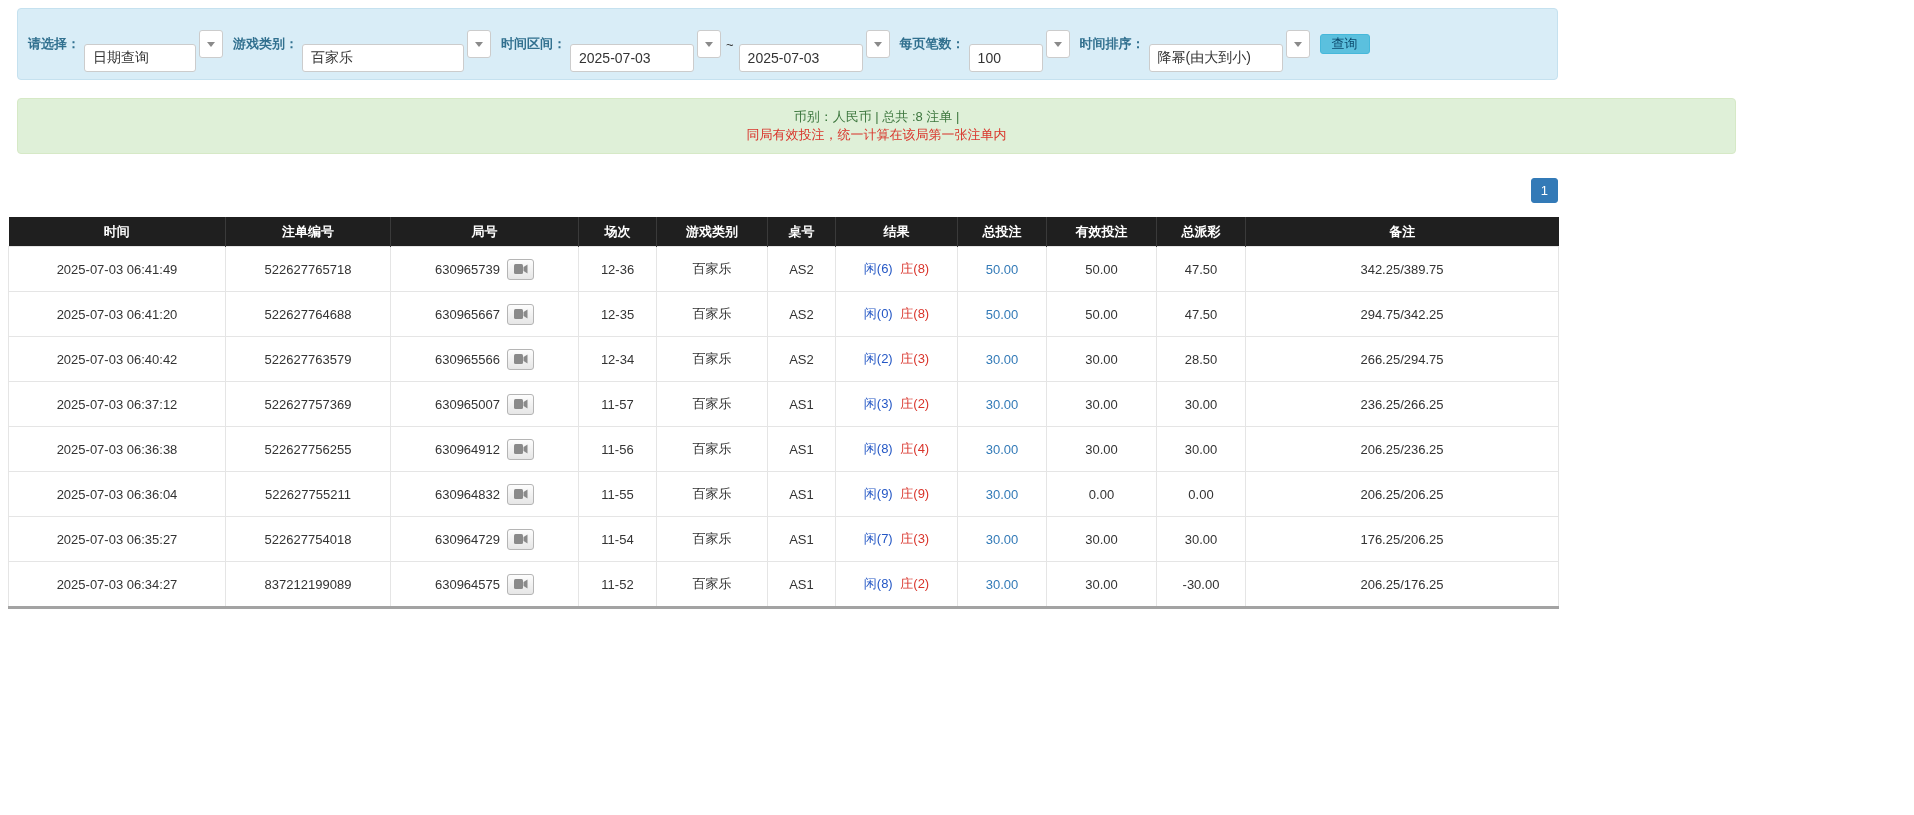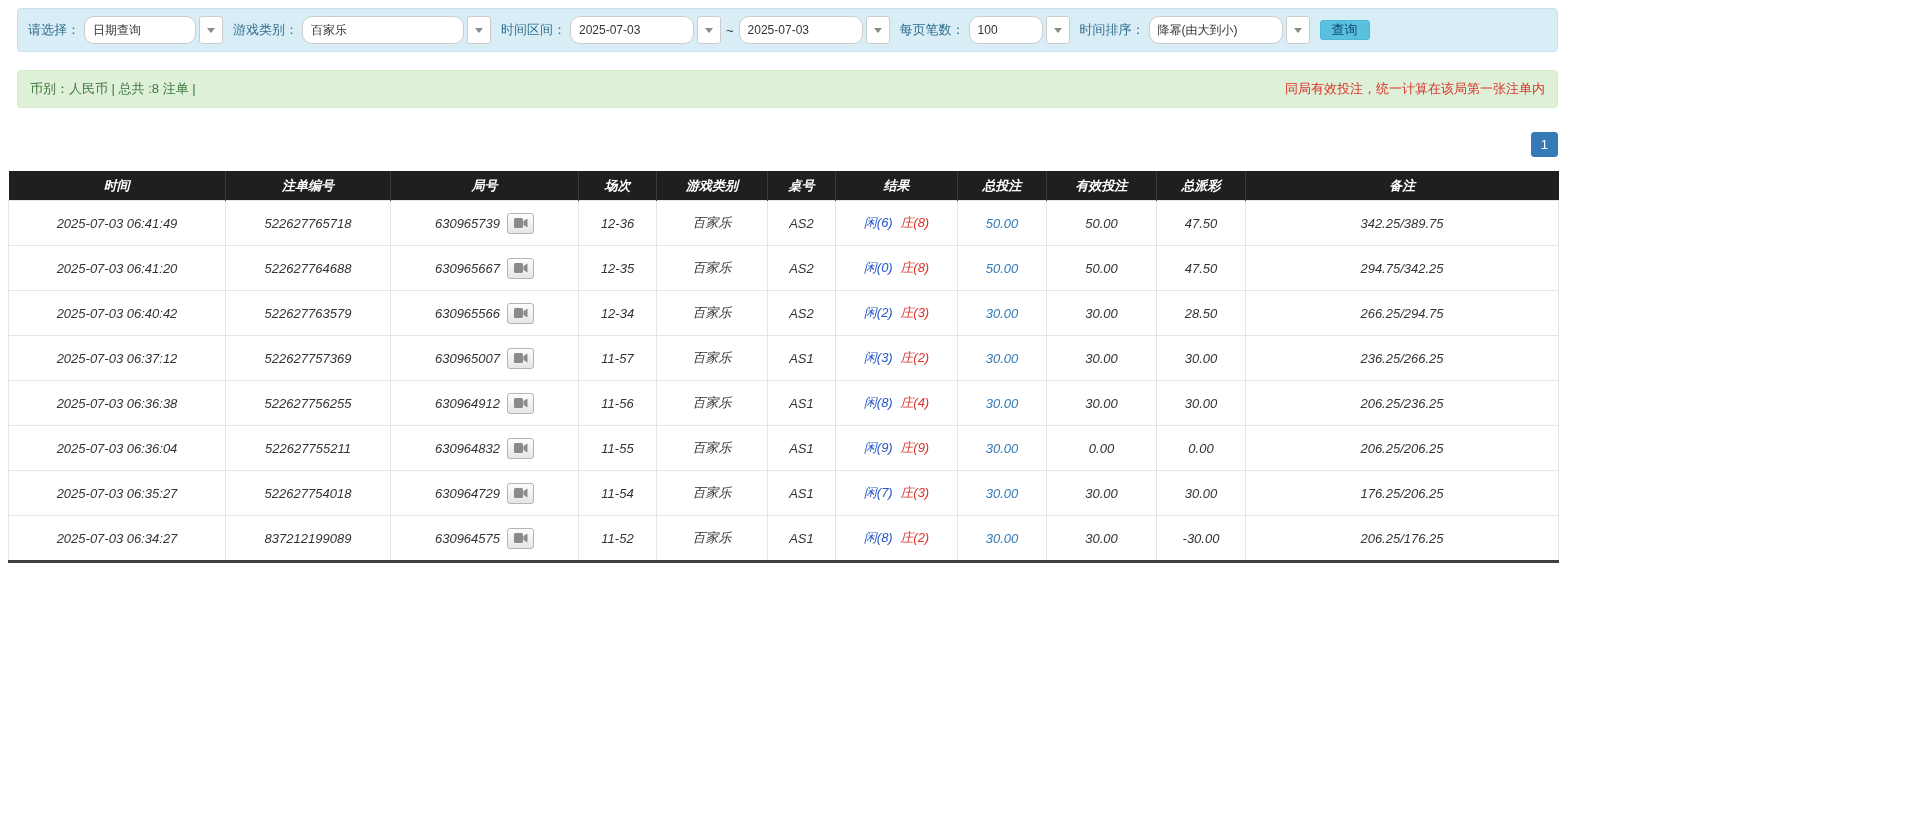--- a/index.html
+++ b/index.html
@@ -13,48 +13,48 @@
   }
   html,body{margin:0;padding:0;background:#fff;
     font-family:"Liberation Sans","DejaVu Sans",sans-serif;color:#333;}
   .page{width:1914px;min-height:815px;box-sizing:border-box;padding:8px 0 20px 8px;}
 
   h1.page-title{font-size:18px;font-weight:400;color:#333;margin:10px 0 14px 2px;}
 
   
   .filter-bar{box-sizing:border-box;width:1541px;margin-left:9px;background:var(--filter-bg);
     border:1px solid #c5e1ef;border-radius:4px;padding:7px 8px;display:flex;align-items:center;}
-  .flabel{color:var(--filter-label);font-weight:normal;font-size:13px;margin:0 4px 0 10px;white-space:nowrap;}
+  .flabel{color:var(--filter-label);font-weight:bold;font-size:13px;margin:0 4px 0 10px;white-space:nowrap;}
   .combo{display:inline-flex;align-items:center;}
-  .combo input{height:28px;box-sizing:border-box;border:1px solid #ccc;border-radius:10px;
-    padding:0 8px;font-size:12px;color:#333;background:#fff;font-family:inherit;}
+  .combo input{height:28px;box-sizing:border-box;border:1px solid #ccc;border-radius:3px;
+    padding:0 8px;font-size:14px;color:#333;background:#fff;font-family:inherit;margin-top:28px;}
   .caret-btn{height:28px;width:24px;box-sizing:border-box;margin-left:3px;border:1px solid #ccc;
     border-radius:3px;background:#fff;display:inline-flex;align-items:center;justify-content:center;cursor:pointer;padding:0;}
   .caret-tri{width:0;height:0;border-left:4px solid transparent;border-right:4px solid transparent;
     border-top:5px solid #8a8a8a;display:inline-block;}
   .w-qtype{width:112px;} .w-game{width:162px;} .w-date{width:124px;} .w-per{width:74px;} .w-sort{width:134px;}
   .tilde{font-size:13px;color:#333;margin:0 5px;}
   .search-btn{margin-left:10px;background:var(--button);border:1px solid #46b8da;color:#0c4a6e;
     font-size:13px;padding:0 11px;border-radius:3px;cursor:pointer;font-family:Liberation Serif, serif;}
 
   
-  .summary-bar{box-sizing:border-box;width:1541px;margin:18px 0 0 9px;background:var(--summary-bg);
+  .summary-bar{box-sizing:border-box;width:1719px;margin:18px 0 0 9px;background:var(--summary-bg);
     border:1px solid #d6e9c6;border-radius:4px;padding:9px 12px;display:flex;
-    justify-content:space-between;align-items:flex-start;font-size:13px;}
+    justify-content:space-between;align-items:center;font-size:13px;flex-direction:column;}
   .summary-left{color:var(--summary-text);}
   .summary-right{color:var(--warning);}
 
   
   .pager{width:1550px;text-align:right;margin:24px 0 14px 0;}
   .page-num{display:inline-block;background:var(--accent);border:1px solid var(--accent);color:#fff;
     font-size:13px;padding:4px 9px;border-radius:3px;cursor:pointer;}
 
   
   table.records{width:1550px;border-collapse:collapse;table-layout:fixed;font-size:13px;
-    border-bottom:3px solid #404040;font-style:italic;}
+    border-bottom:3px solid #a3a3a3;}
   table.records th{background:var(--header-bg);color:#fff;font-weight:bold;height:29px;
     border-right:1px solid #3a3a3a;text-align:center;padding:0 4px;}
   table.records th:last-child{border-right:none;}
   table.records td{height:44px;text-align:center;border:1px solid #e5e5e5;background:#fff;
     color:#333;padding:0 4px;overflow:hidden;}
   .bet-link{color:var(--link);cursor:pointer;text-decoration:none;}
   .res-player{color:var(--result-blue);}
   .res-banker{color:var(--result-red);margin-left:4px;}
   td.neg{color:var(--negative);}
   .round-wrap{display:inline-flex;align-items:center;justify-content:center;}

